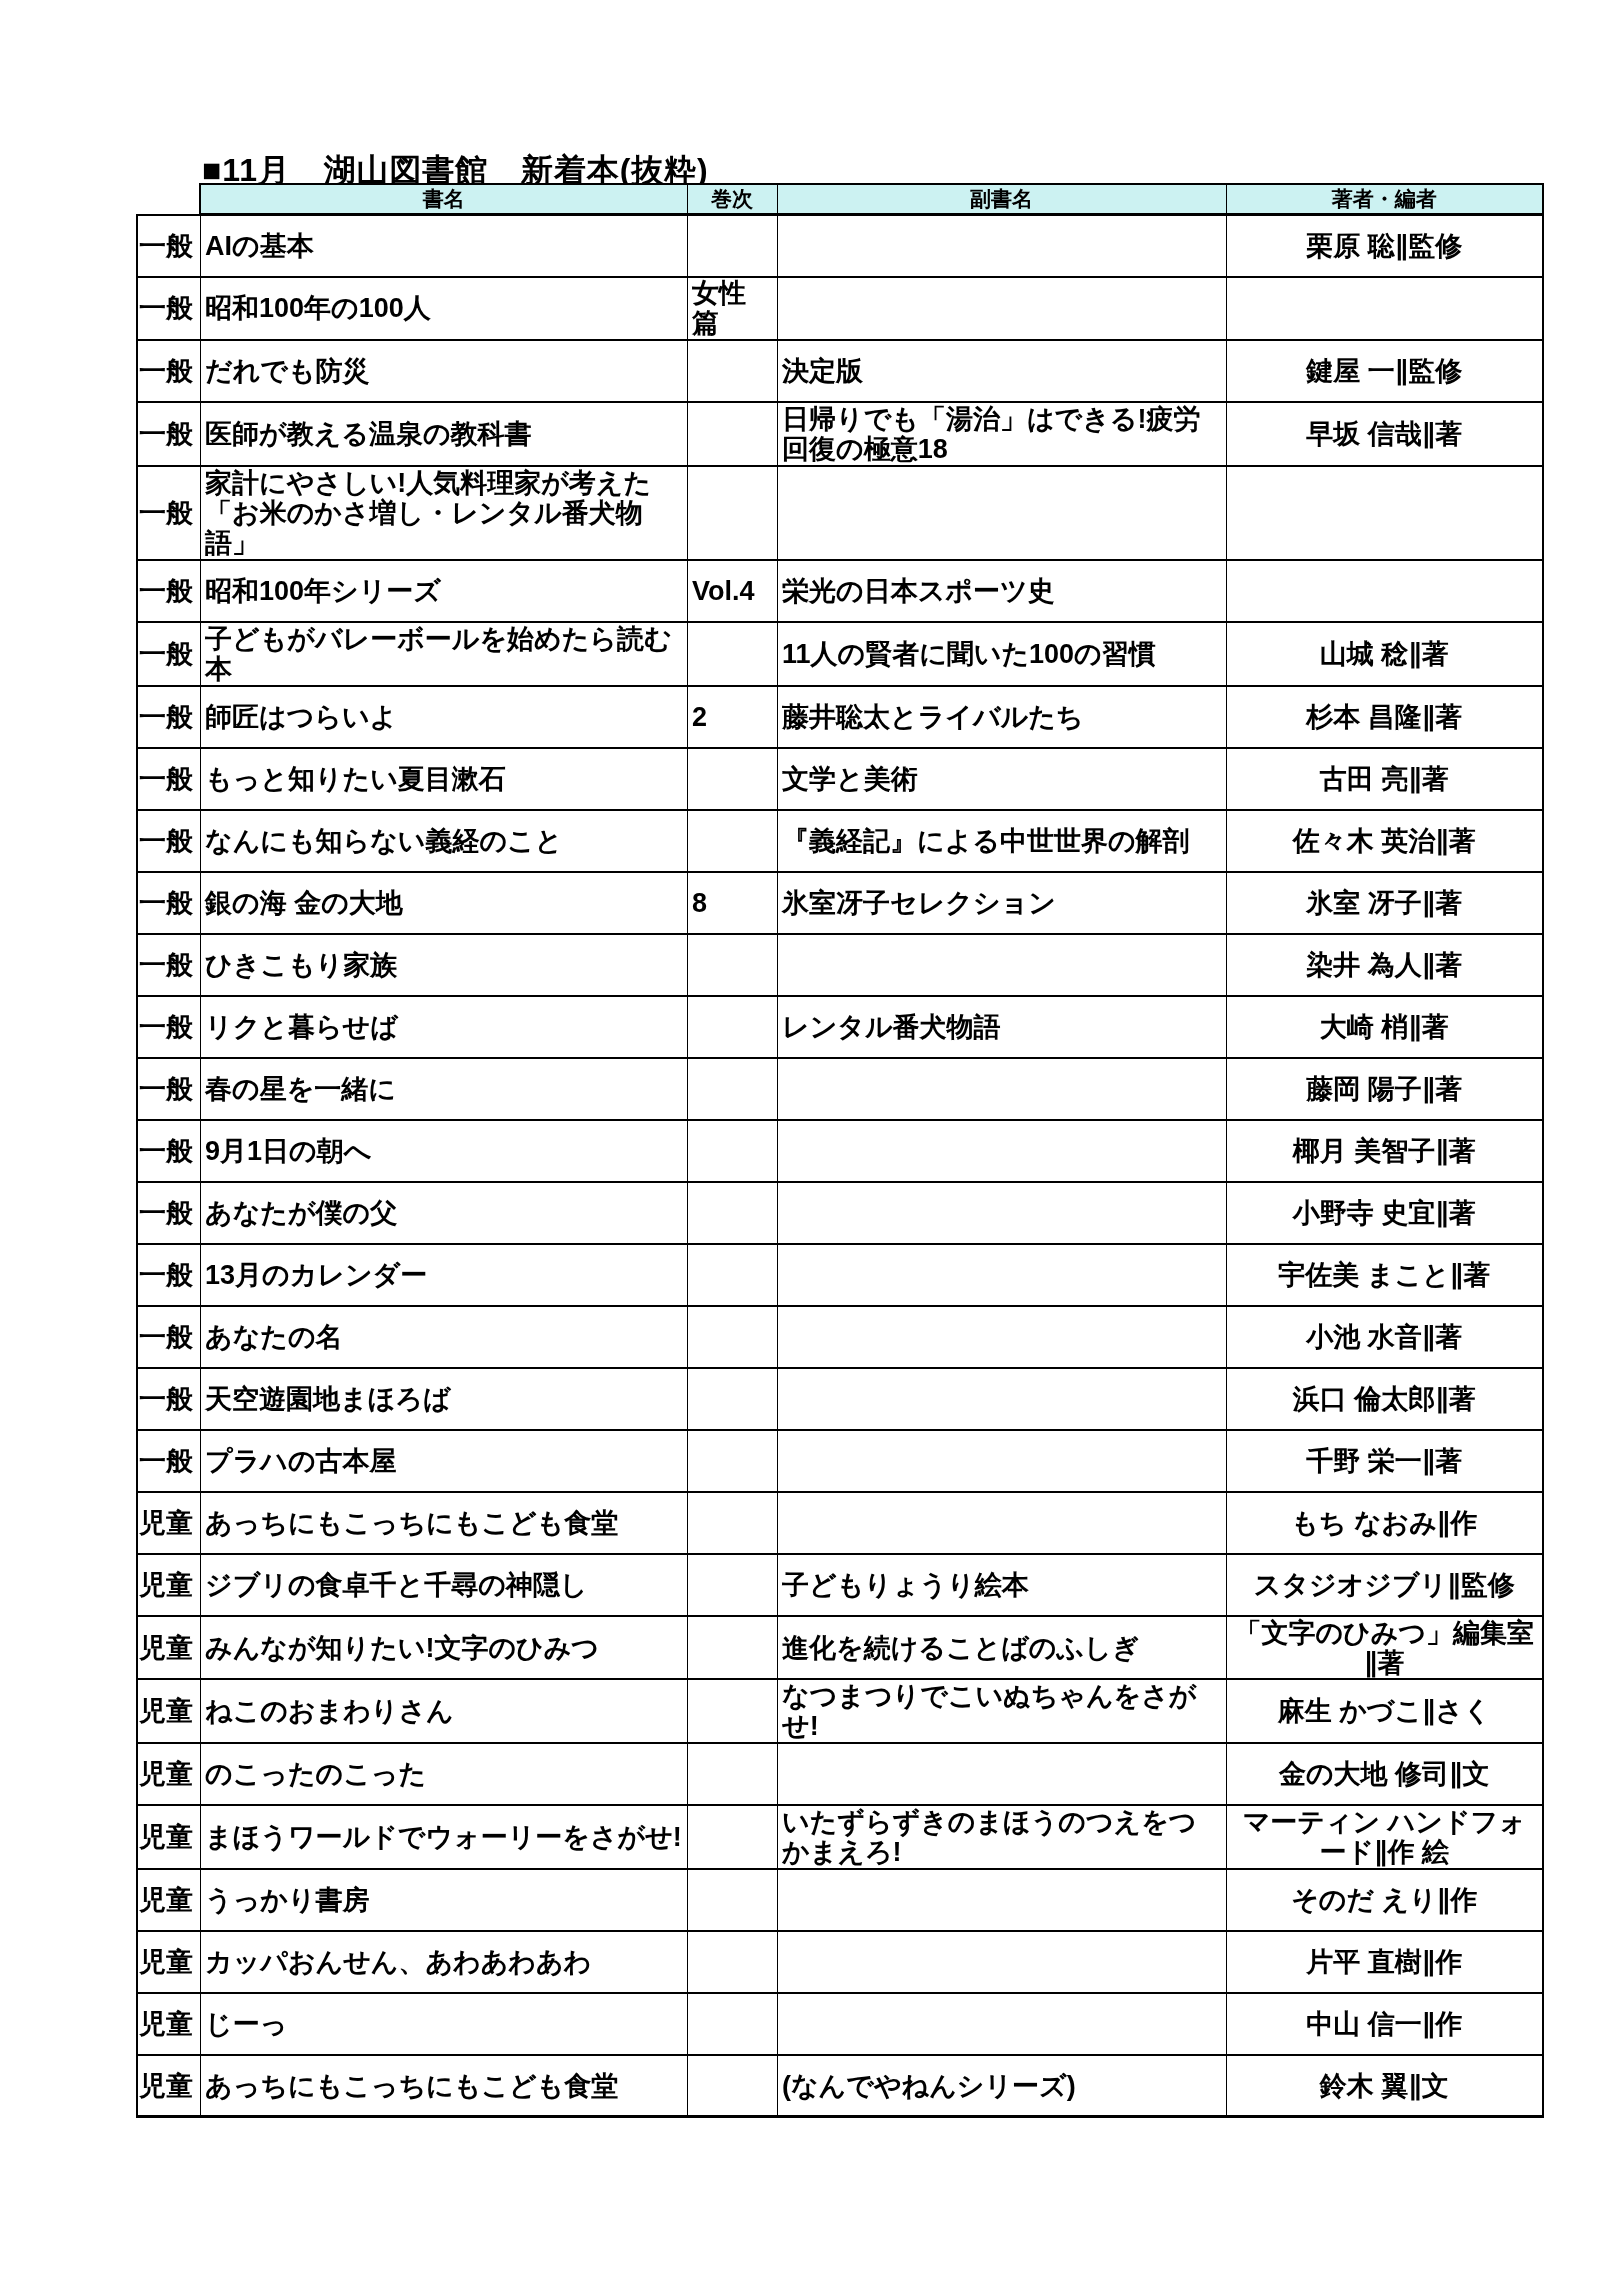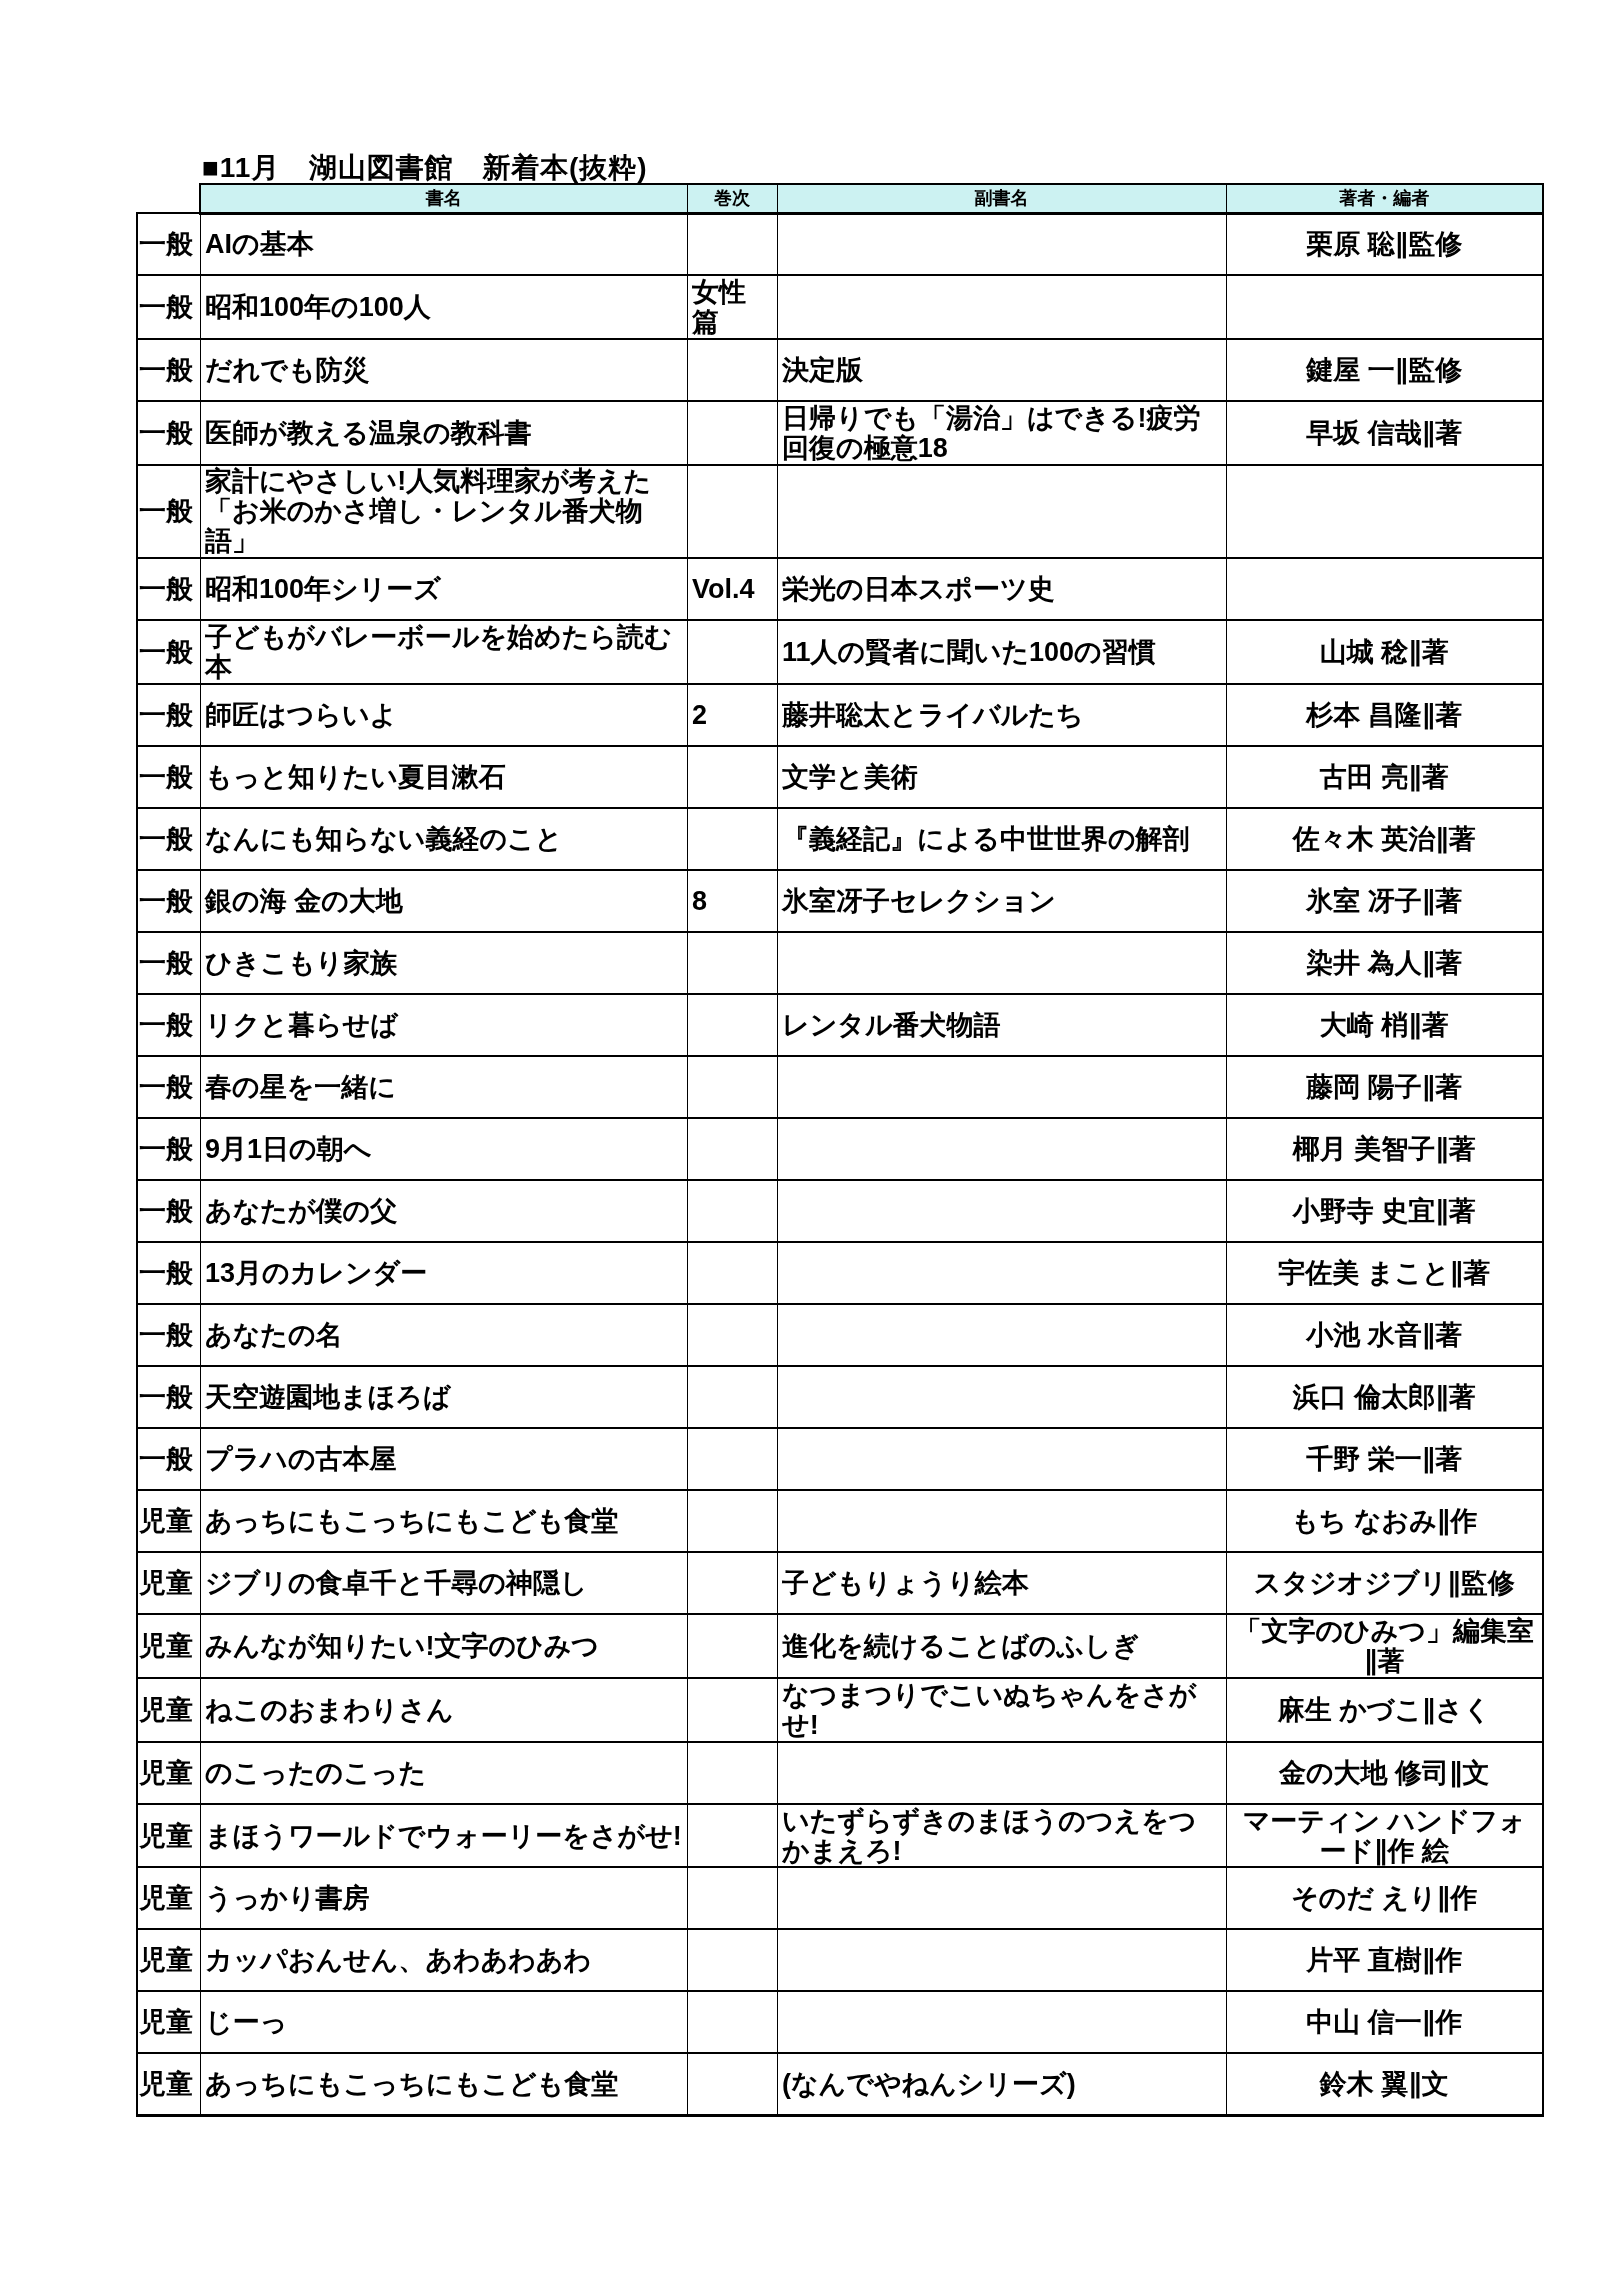--- a/index.html
+++ b/index.html
@@ -17,21 +17,21 @@
   }
   .sheet {
     position: absolute;
     inset: 0;
     background: #ffffff;
   }
   .page-title {
     position: absolute;
     left: 202px;
     top: 149px;
-    font-size: 28px;
+    font-size: 32px;
     letter-spacing: 0.9px;
     white-space: nowrap;
   }
   table.books {
     position: absolute;
     left: 136px;
     top: 183px;
     border-collapse: collapse;
     table-layout: fixed;
     width: 1405px;
@@ -41,21 +41,21 @@
   col.w-vol      { width: 90px; }
   col.w-subtitle { width: 449px; }
   col.w-author   { width: 317px; }
 
   thead tr { height: 29px; }
   th.hcell {
     background: var(--header-bg, #ccf2f2);
     border: 1.8px solid #000;
     border-top: 2.7px solid #000;
     border-bottom: 3.6px solid #000;
-    font-size: 18px;
+    font-size: 21px;
     font-weight: bold;
     text-align: center;
     padding: 0;
   }
   th.hcell.first { border-left: 2.7px solid #000; }
   th.hcell.last  { border-right: 2.7px solid #000; margin-left: 21px; }
   th.corner { border: none; background: transparent; }
 
   tbody tr { height: 62px; }
   tbody td {

